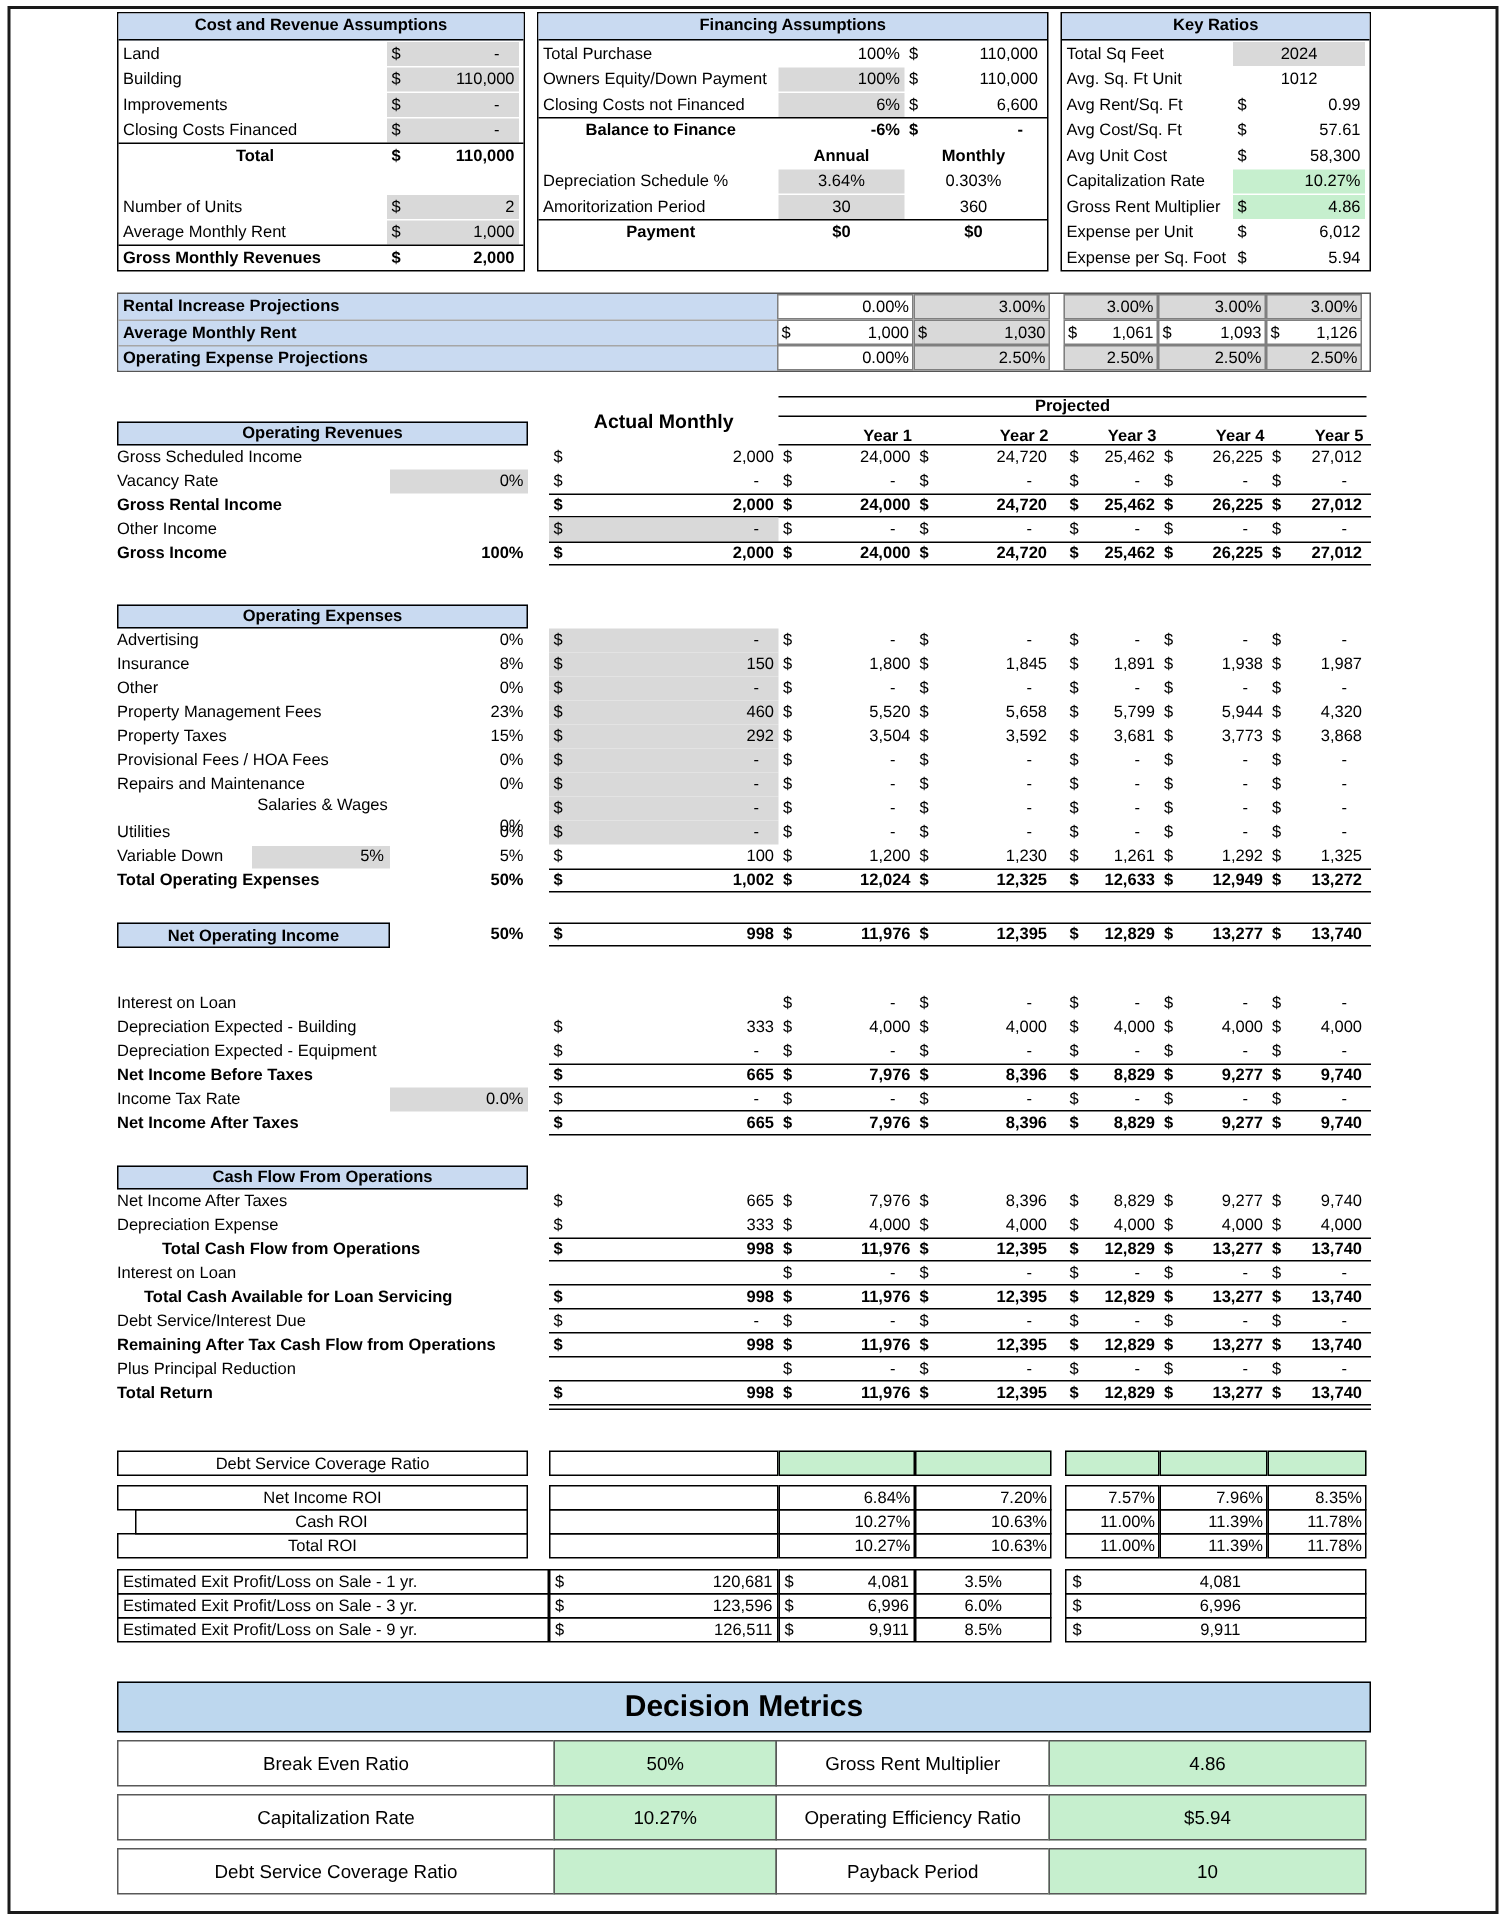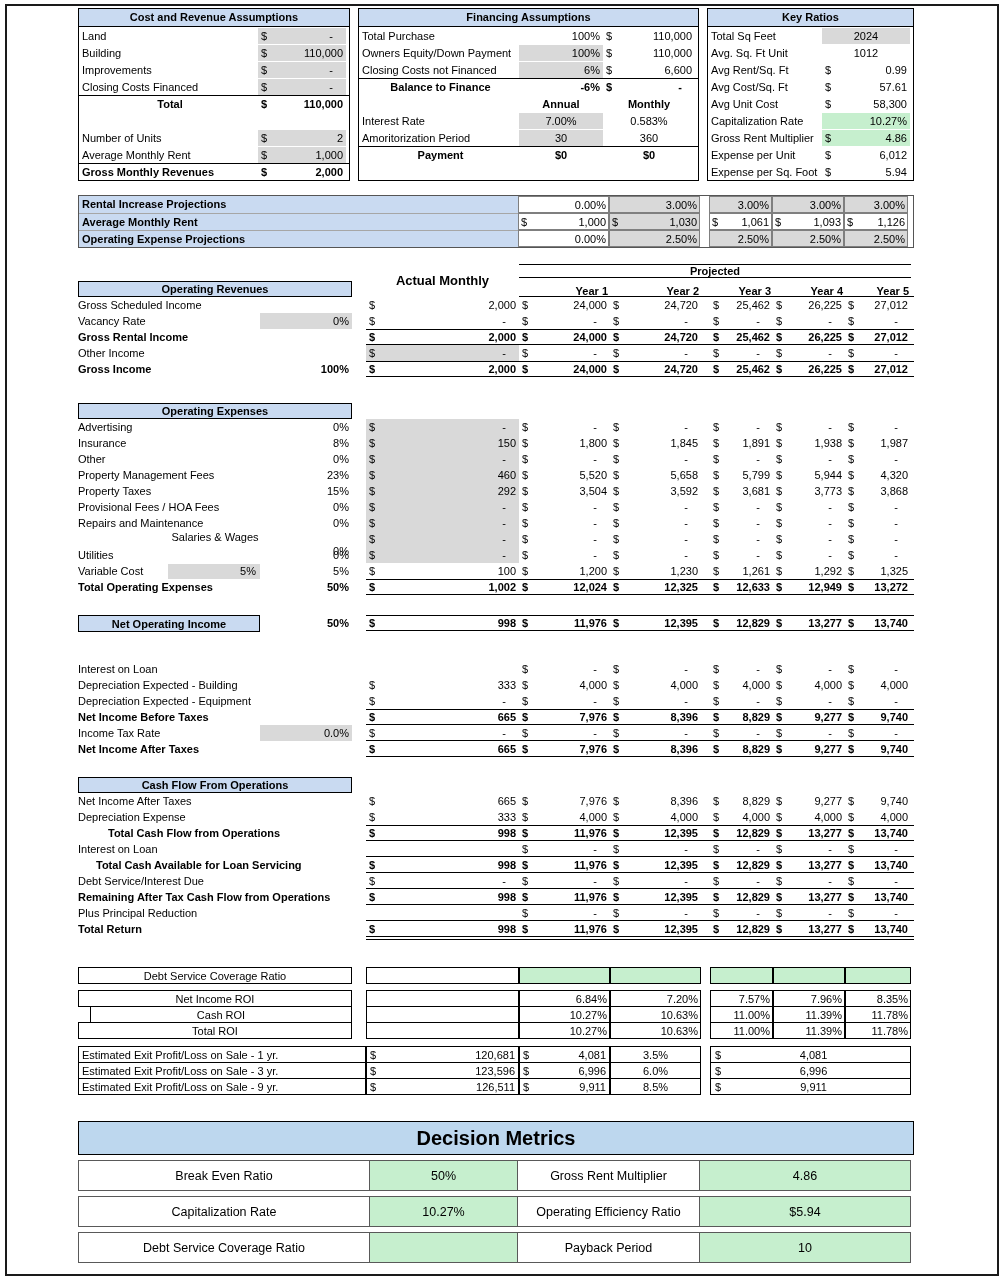--- a/index.html
+++ b/index.html
@@ -193,23 +193,23 @@
               <span class="d">$</span>
               <span class="v dash">-</span>
             </div>
           </div>
           <div class="prow fin-row bold">
             <div class="plab"></div>
             <div class="pc center">Annual</div>
             <div class="pc center">Monthly</div>
           </div>
           <div class="prow fin-row">
-            <div class="plab">Interest Rate</div>
-            <div class="pc center input">7.00%</div>
-            <div class="pc center">0.583%</div>
+            <div class="plab">Depreciation Schedule %</div>
+            <div class="pc center input">3.64%</div>
+            <div class="pc center">0.303%</div>
           </div>
           <div class="prow fin-row">
             <div class="plab">Amoritorization Period</div>
             <div class="pc center input">30</div>
             <div class="pc center">360</div>
           </div>
           <div class="prow fin-row bold btop">
             <div class="plab center">Payment</div>
             <div class="pc center">$0</div>
             <div class="pc center">$0</div>
@@ -752,21 +752,21 @@
             <span class="d">$</span>
             <span class="v dash">-</span>
           </div>
           <div class="money" style="grid-column: 10;">
             <span class="d">$</span>
             <span class="v dash">-</span>
           </div>
         </div>
         <div class="grid-row">
           <div class="lc" style="grid-column: 1 / 3;">
-            <span class="lt">Variable Cost</span>
+            <span class="lt">Variable Down</span>
             <span class="vc-box input">5%</span>
             <span class="pctc">5%</span>
           </div>
           <div class="money" style="grid-column: 4;">
             <span class="d">$</span>
             <span class="v">100</span>
           </div>
           <div class="money" style="grid-column: 5;">
             <span class="d">$</span>
             <span class="v">1,200</span>

